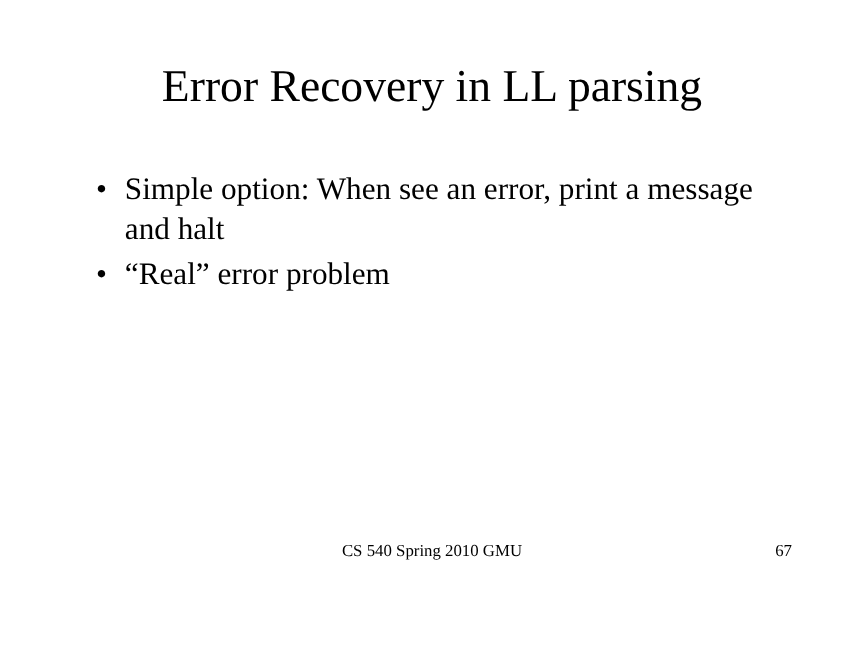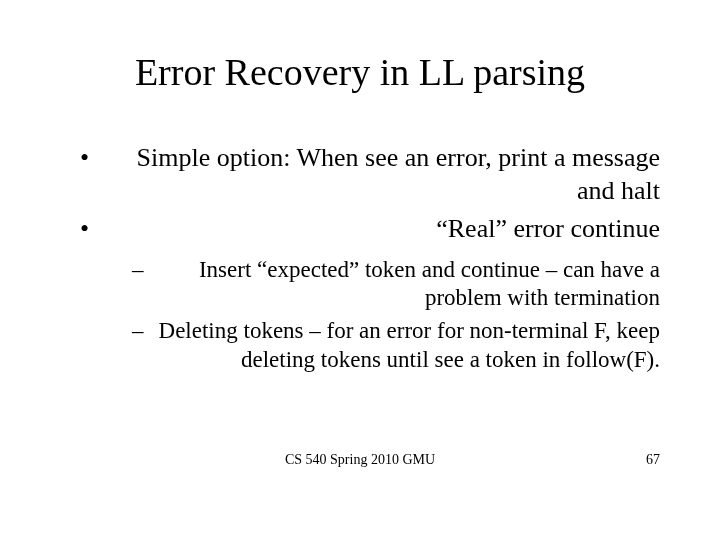--- a/index.html
+++ b/index.html
@@ -1,42 +1,38 @@
 <!DOCTYPE html>
 <html><head>
 <meta charset="utf-8">
 <style>
   * { margin: 0; padding: 0; box-sizing: border-box; }
   html, body { width: 720px; height: 540px; background: #fff; font-family: "Times New Roman", Times, serif; color: #000; }
   .slide { width: 720px; height: 456px; position: relative; padding: 50px 60px 44px 60px; }
   .title { font-size: 38px; text-align: center; margin-bottom: 48px; font-weight: 400; }
   .bullets { list-style: none; padding-left: 20px; }
-  .bullets > li { font-size: 26px; line-height: 1.25; margin-bottom: 6px; position: relative; padding-left: 24px; text-align: right; }
+  .bullets > li { font-size: 26px; line-height: 1.25; margin-bottom: 6px; position: relative; padding-left: 24px; }
   .bullets > li::before { content: "•"; position: absolute; left: 0; top: 0; }
   .sub { list-style: none; padding-left: 28px; margin-top: 10px; }
   .sub > li { font-size: 23px; line-height: 1.25; margin-bottom: 4px; position: relative; padding-left: 20px; }
   .sub > li::before { content: "–"; position: absolute; left: 0; top: 0; }
   .footer { position: absolute; bottom: 20px; left: 0; width: 720px; font-size: 14px; }
   .footer-center { position: absolute; left: 50%; transform: translateX(-50%); margin-top: 16px; }
   .footer-right { position: absolute; right: 60px; margin-top: 16px; }
 </style>
 </head>
 <body>
 
 <div class="slide">
   <h1 class="title">Error Recovery in LL parsing</h1>
 
   <ul class="bullets">
     <li>Simple option: When see an error, print a message and halt</li>
     <li>
-      <span>“Real” error continue</span>
-      <ul class="sub">
-        <li>Insert “expected” token and continue – can have a problem with termination</li>
-        <li>Deleting tokens – for an error for non-terminal F, keep deleting tokens until see a token in follow(F).</li>
-      </ul>
+      <span>“Real” error problem</span>
     </li>
   </ul>
 
   <div class="footer">
     <span class="footer-center">CS 540 Spring 2010 GMU</span>
     <span class="footer-right">67</span>
   </div>
 </div>
 
 </body></html>

